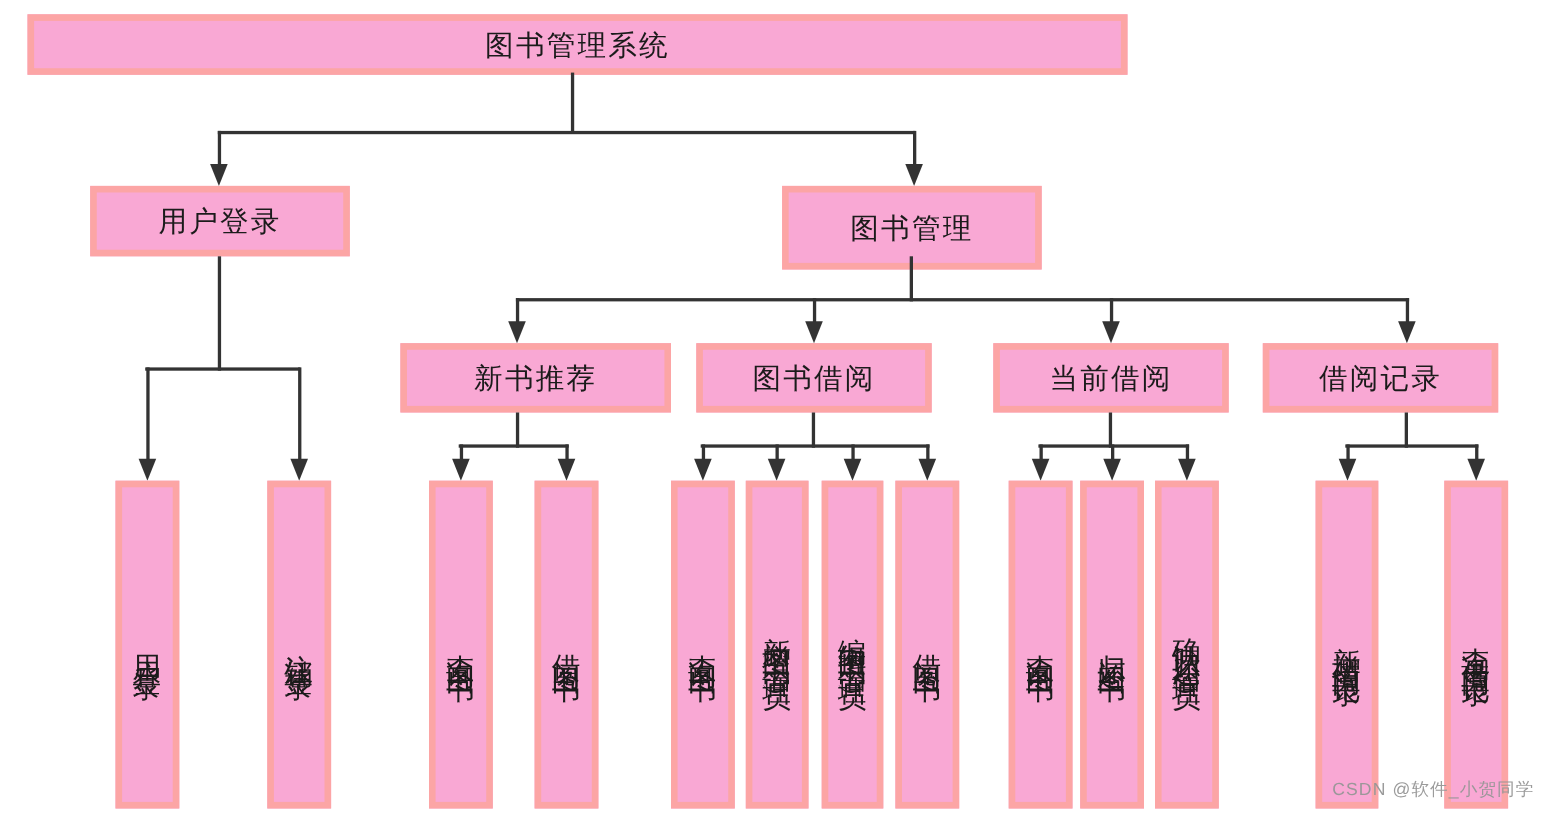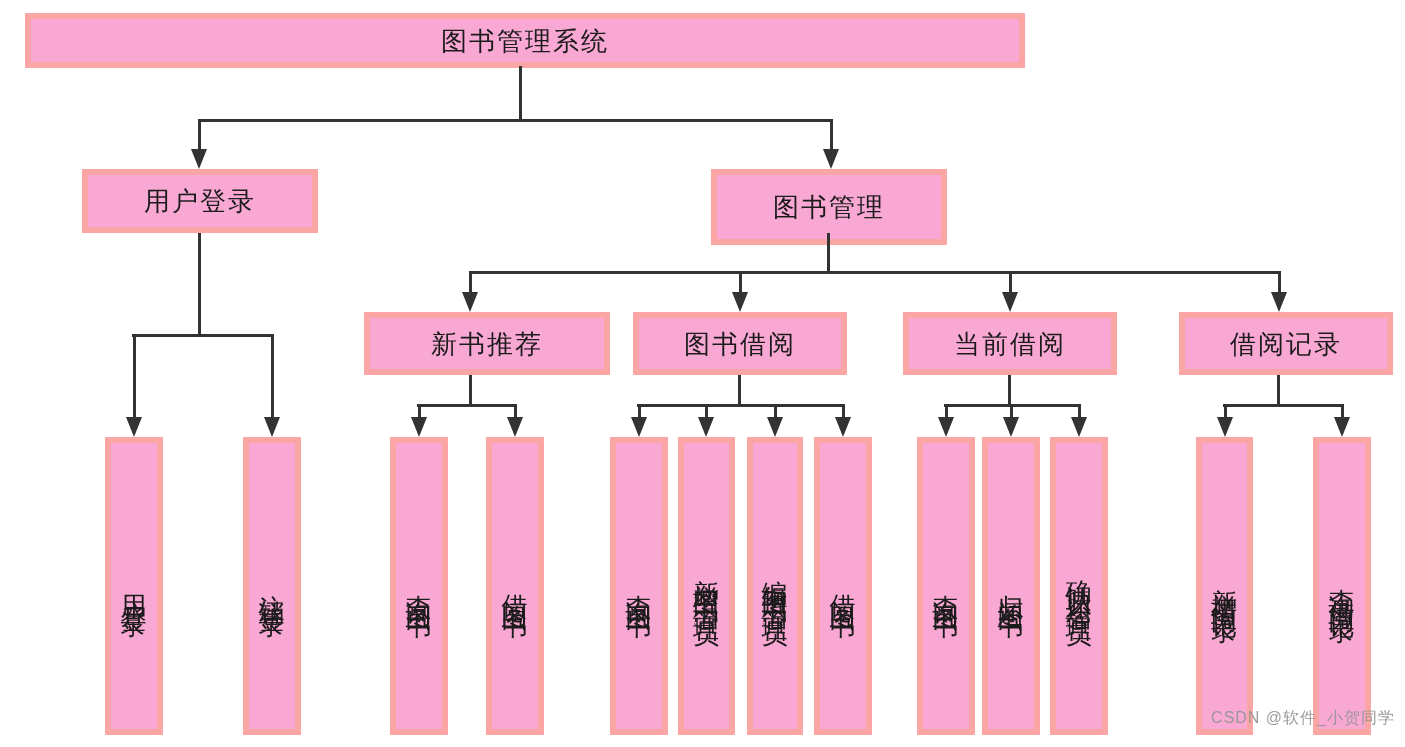--- a/index.html
+++ b/index.html
@@ -82,21 +82,21 @@
   <div class="vl" style="left:739px; top:271px; height:25px;"></div>
   <div class="ah" style="left:732px; top:292px;"></div>
   <div class="vl" style="left:1009px; top:271px; height:25px;"></div>
   <div class="ah" style="left:1002px; top:292px;"></div>
   <div class="vl" style="left:1278px; top:271px; height:25px;"></div>
   <div class="ah" style="left:1271px; top:292px;"></div>
 
   <div class="node" style="left:364px; top:312px; width:246px; height:63px;">新书推荐</div>
   <div class="node" style="left:633px; top:312px; width:214px; height:63px;">图书借阅</div>
   <div class="node" style="left:903px; top:312px; width:214px; height:63px;">当前借阅</div>
-  <div class="node" style="left:1179px; top:312px; width:214px; height:63px;">借阅记录</div>
+  <div class="node" style="left:1148px; top:312px; width:214px; height:63px;">借阅记录</div>
 
   <div class="vl" style="left:469px; top:375px; height:32px;"></div>
   <div class="hl" style="left:417px; top:404px; width:100px;"></div>
   <div class="vl" style="left:418px; top:404px; height:16px;"></div>
   <div class="ah" style="left:411px; top:417px;"></div>
   <div class="vl" style="left:514px; top:404px; height:16px;"></div>
   <div class="ah" style="left:507px; top:417px;"></div>
 
   <div class="vl" style="left:738px; top:375px; height:32px;"></div>
   <div class="hl" style="left:637px; top:404px; width:208px;"></div>

